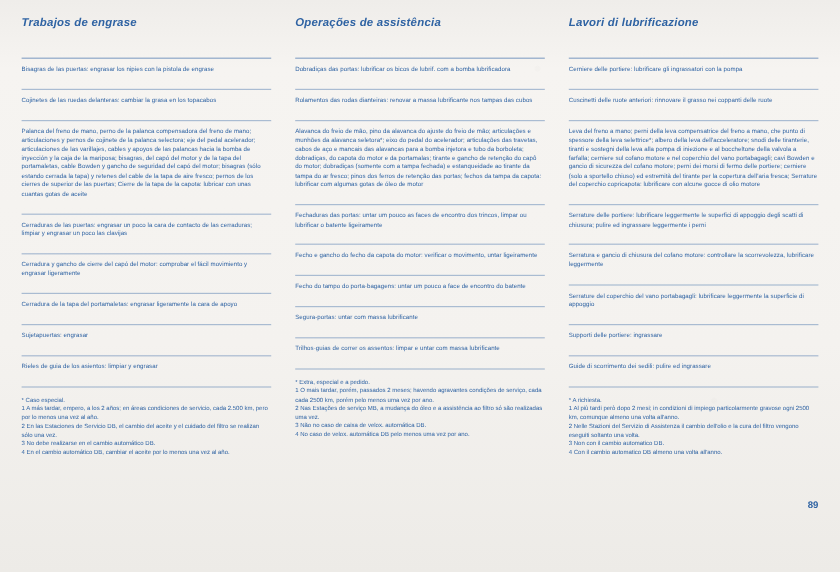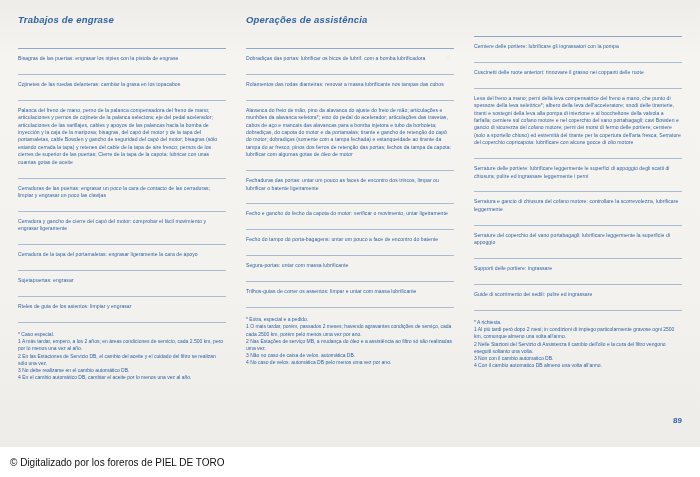--- a/index.html
+++ b/index.html
@@ -176,20 +176,21 @@
         <div class="sep"></div>
       </div>
       <div class="notes">* Extra, especial e a pedido.
 1 O mais tardar, porém, passados 2 meses; havendo agravantes condições de serviço, cada cada 2500 km, porém pelo menos uma vez por ano.
 2 Nas Estações de serviço MB, a mudança do óleo e a assistência ao filtro só são realizadas uma vez.
 3 Não no caso de caixa de velox. automática DB.
 4 No caso de velox. automática DB pelo menos uma vez por ano.</div>
     </div>
 
     <div class="col">
+      <div class="col-head">Lavori di lubrificazione</div>
       <div class="rule top"></div>
       <div class="entries-wrap">
         <div class="entry">Cerniere delle portiere: lubrificare gli ingrassatori con la pompa</div>
         <div class="sep"></div>
         <div class="entry">Cuscinetti delle ruote anteriori: rinnovare il grasso nei coppanti delle ruote</div>
         <div class="sep"></div>
         <div class="entry">Leva del freno a mano; perni della leva compensatrice del freno a mano, che punto di spessore della leva selettrice*; albero della leva dell'acceleratore; snodi delle tiranterie, tiranti e sostegni della leva alla pompa di iniezione e al boccheltone della valvola a farfalla; cerniere sul cofano motore e nel coperchio del vano portabagagli; cavi Bowden e gancio di sicurezza del cofano motore; perni dei morsi di fermo delle portiere; cerniere (solo a sportello chiuso) ed estremità del tirante per la copertura dell'aria fresca; Serrature del coperchio copricapota: lubrificare con alcune gocce di olio motore</div>
         <div class="sep"></div>
         <div class="entry">Serrature delle portiere: lubrificare leggermente le superfici di appoggio degli scatti di chiusura; pulire ed ingrassare leggermente i perni</div>
         <div class="sep"></div>
@@ -206,16 +207,13 @@
 1 Al più tardi però dopo 2 mesi; in condizioni di impiego particolarmente gravose ogni 2500 km, comunque almeno una volta all'anno.
 2 Nelle Stazioni del Servizio di Assistenza il cambio dell'olio e la cura del filtro vengono eseguiti soltanto una volta.
 3 Non con il cambio automatico DB.
 4 Con il cambio automatico DB almeno una volta all'anno.</div>
     </div>
 
   </div>
 
   <div class="footer-page">89</div>
 
-  <div class="credit-bar">
-    <div class="credit-text">© Digitalizado por los foreros de PIEL DE TORO</div>
-  </div>
 </div>
 
 </body></html>

